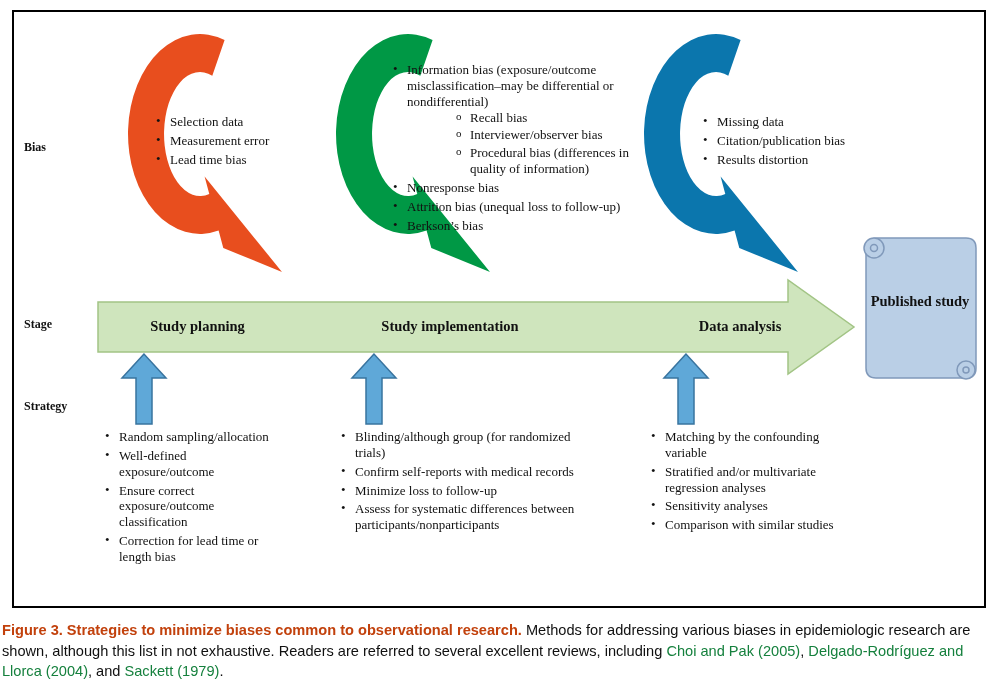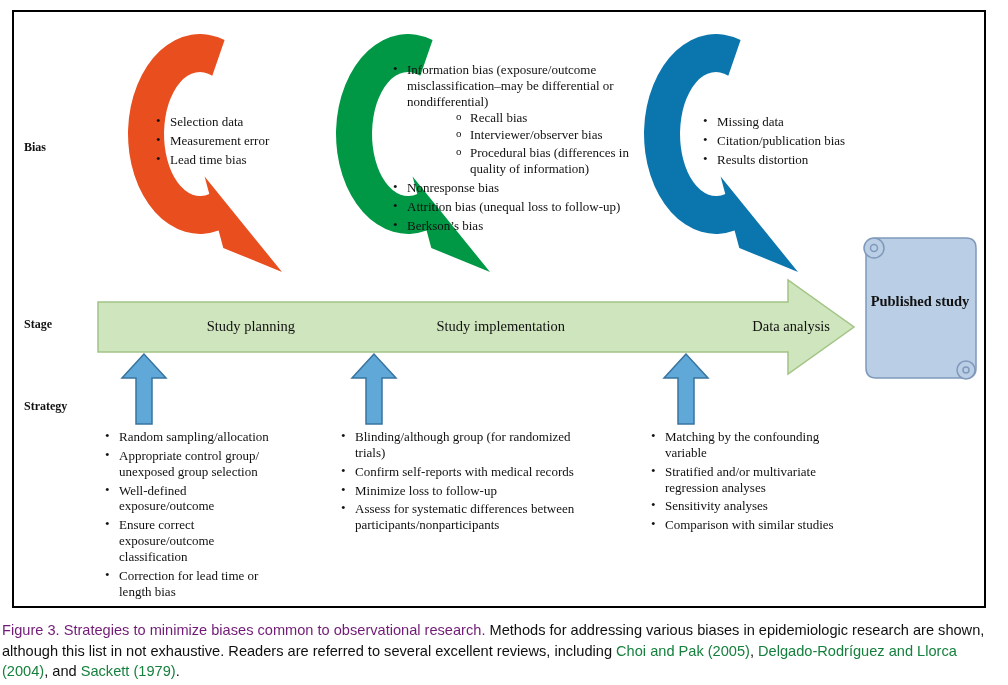--- a/index.html
+++ b/index.html
@@ -2,31 +2,31 @@
 <html><head>
 <meta charset="utf-8">
 <style>
   *{margin:0;padding:0;box-sizing:border-box}
   html,body{background:#fff}
   body{width:1008px;height:685px;position:relative;font-family:"Liberation Serif",serif;color:#111}
   .canvas{position:absolute;inset:0}
   .frame{position:absolute;left:12px;top:10px;width:974px;height:598px;border:2px solid #000;background:#fff}
   .rowlab{position:absolute;font-weight:bold;font-size:12px}
   svg.shape{position:absolute;overflow:visible}
-  .stage-label{position:absolute;font-weight:normal;font-size:14.5px;text-align:right}
+  .stage-label{position:absolute;font-weight:bold;font-size:14.5px;text-align:center}
   .scroll-label{position:absolute;font-weight:bold;font-size:14.5px;text-align:center;line-height:1.25}
   ul.blist{position:absolute;list-style:none;font-size:13px;line-height:1.22}
   ul.blist > li{position:relative;padding-left:17px;margin-bottom:3px;white-space:pre-line}
   ul.blist li::before{content:"\2022";position:absolute;left:3px;top:-1px}
   ul.sublist{list-style:none;margin-left:46px;margin-top:0}
   ul.sublist > li{position:relative;padding-left:17px;margin-bottom:2px;white-space:pre-line}
   ul.sublist li::before{content:"o";position:absolute;left:3px;top:0;font-size:11px}
   .caption{position:absolute;left:2px;top:620px;width:1004px;
            font-family:"Liberation Sans",sans-serif;font-size:14.6px;line-height:1.42;color:#101010}
-  .cap-title{color:#701a75;font-weight:normal}
+  .cap-title{color:#c2410c;font-weight:bold}
   .cite{color:#15803d;text-decoration:none;cursor:pointer}
 </style>
 </head>
 <body>
 
 <div class="canvas">
 
   <div class="frame"></div>
 
   <div class="rowlab" style="left:24px;top:140px">Bias</div>
@@ -88,22 +88,20 @@
   </ul>
 
   <ul class="blist" style="left:700px;top:114px;width:180px">
     <li>Missing data</li>
     <li>Citation/publication bias</li>
     <li>Results distortion</li>
   </ul>
 
   <ul class="blist" style="left:102px;top:429px;width:200px">
     <li>Random sampling/allocation</li>
-    <li>Appropriate control group/
-unexposed group selection</li>
     <li>Well-defined
 exposure/outcome</li>
     <li>Ensure correct
 exposure/outcome
 classification</li>
     <li>Correction for lead time or
 length bias</li>
   </ul>
 
   <ul class="blist" style="left:338px;top:429px;width:280px">

